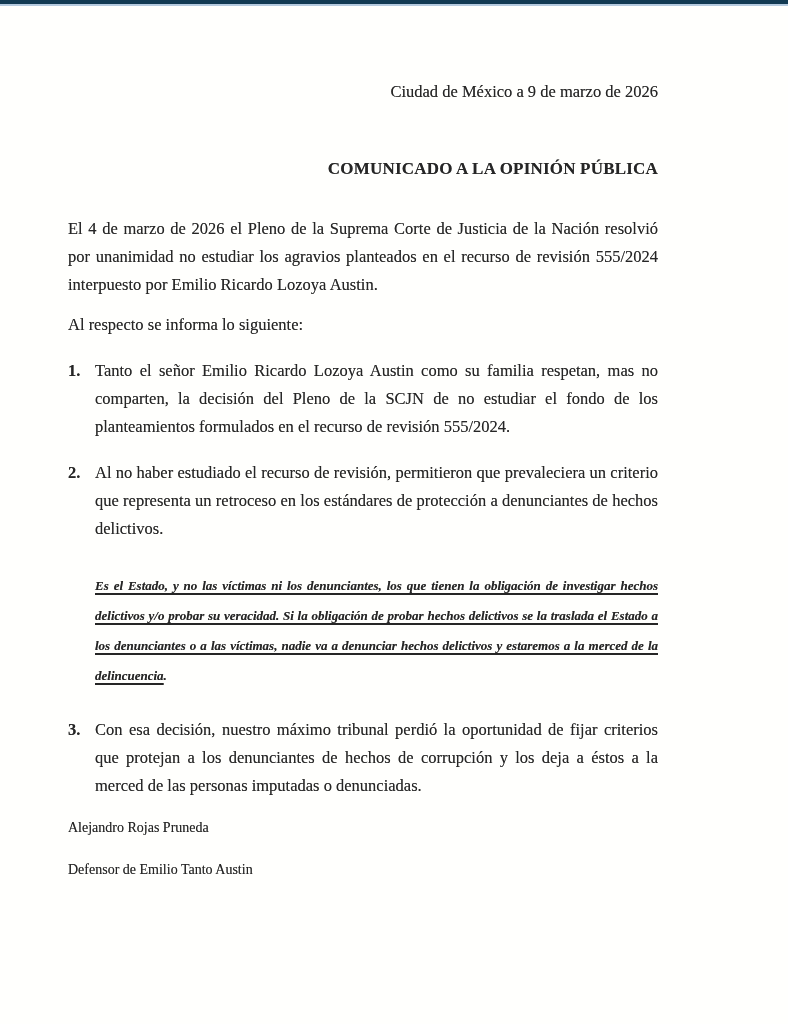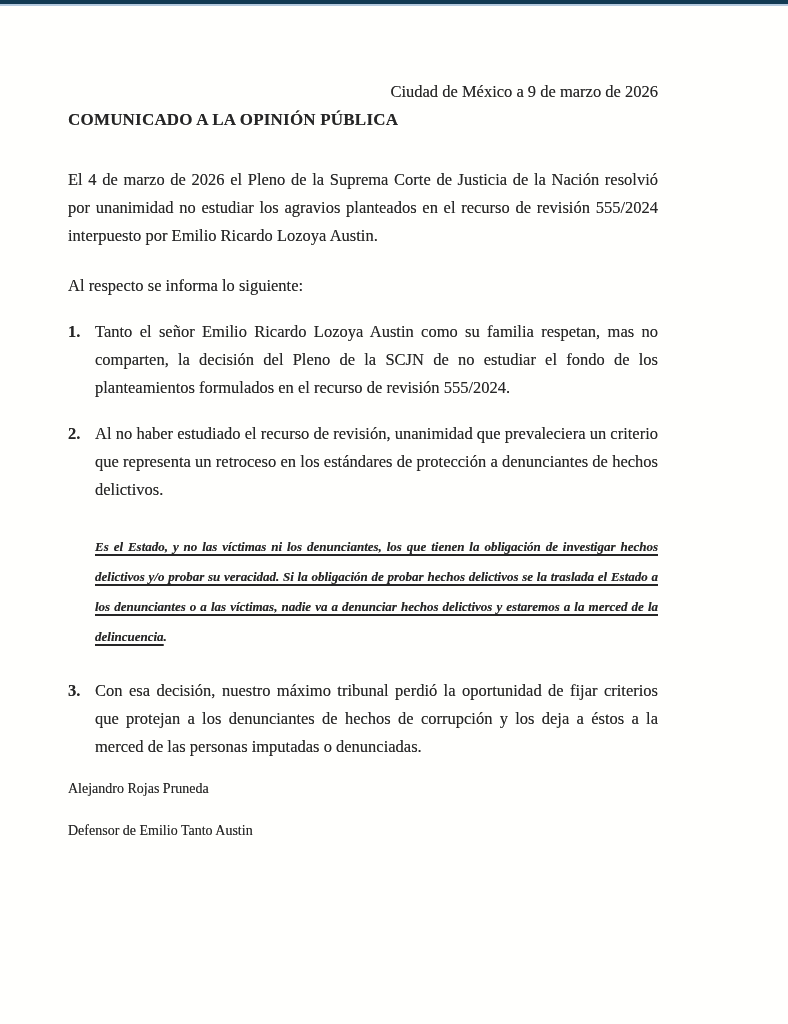--- a/index.html
+++ b/index.html
@@ -24,36 +24,37 @@
     width:728px;
     padding:72px 70px 40px 68px;
     text-shadow:0 0 0.6px rgba(0,0,0,0.45);
   }
   .date-line{
     text-align:right;
     font-size:16.5px;
     line-height:28px;
   }
   .doc-title{
-    text-align:left;
+    text-align:right;
     font-size:17px;
     font-weight:bold;
     letter-spacing:0.2px;
+    margin-top:49px;
     line-height:28px;
   }
   .para{
     font-size:16.5px;
     line-height:28px;
     text-align:justify;
     margin-top:32px;
   }
   .lead-in{
     font-size:16.5px;
     line-height:28px;
-    margin-top:22px;
+    margin-top:12px;
   }
   .num-item{
     display:flex;
     margin-top:18px;
     font-size:16.5px;
     line-height:28px;
   }
   .num-item .num{
     font-weight:bold;
     flex:0 0 27px;
@@ -104,21 +105,21 @@
 
   <div class="lead-in">Al respecto se informa lo siguiente:</div>
 
   <div class="num-item">
     <span class="num">1.</span>
     <span class="itext">Tanto el señor Emilio Ricardo Lozoya Austin como su familia respetan, mas no comparten, la decisión del Pleno de la SCJN de no estudiar el fondo de los planteamientos formulados en el recurso de revisión 555/2024.</span>
   </div>
 
   <div class="num-item">
     <span class="num">2.</span>
-    <span class="itext">Al no haber estudiado el recurso de revisión, unanimidad que prevaleciera un criterio que representa un retroceso en los estándares de protección a denunciantes de hechos delictivos.</span>
+    <span class="itext">Al no haber estudiado el recurso de revisión, permitieron que prevaleciera un criterio que representa un retroceso en los estándares de protección a denunciantes de hechos delictivos.</span>
   </div>
 
   <div class="emphasis">
     <span class="underlined">Es el Estado, y no las víctimas ni los denunciantes, los que tienen la obligación de investigar hechos delictivos y/o probar su veracidad. Si la obligación de probar hechos delictivos se la traslada el Estado a los denunciantes o a las víctimas, nadie va a denunciar hechos delictivos y estaremos a la merced de la delincuencia</span><span>.</span>
   </div>
 
   <div class="num-item item-after-emphasis">
     <span class="num">3.</span>
     <span class="itext">Con esa decisión, nuestro máximo tribunal perdió la oportunidad de fijar criterios que protejan a los denunciantes de hechos de corrupción y los deja a éstos a la merced de las personas imputadas o denunciadas.</span>
   </div>

